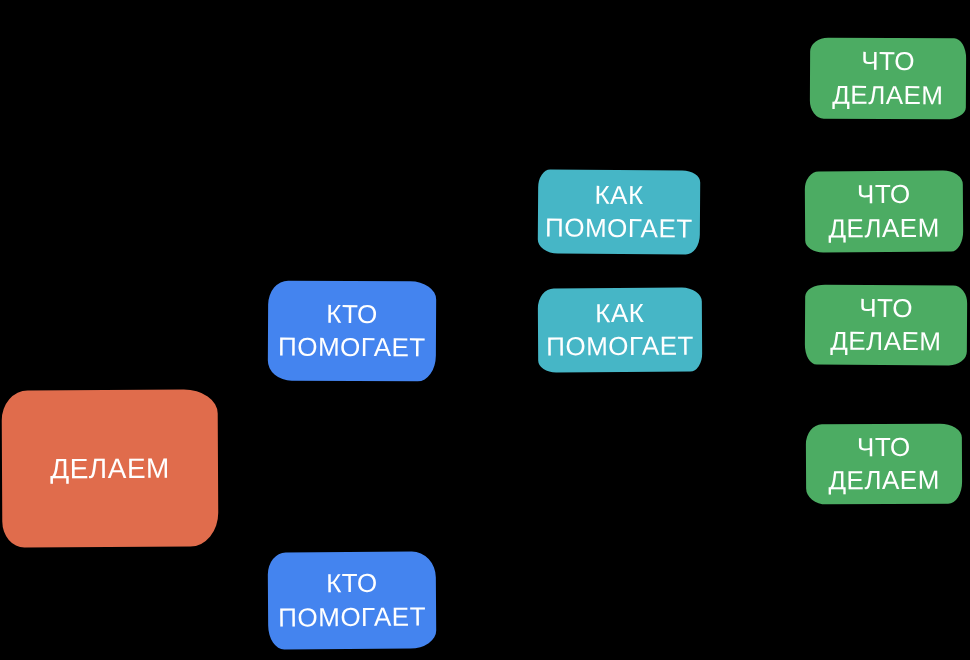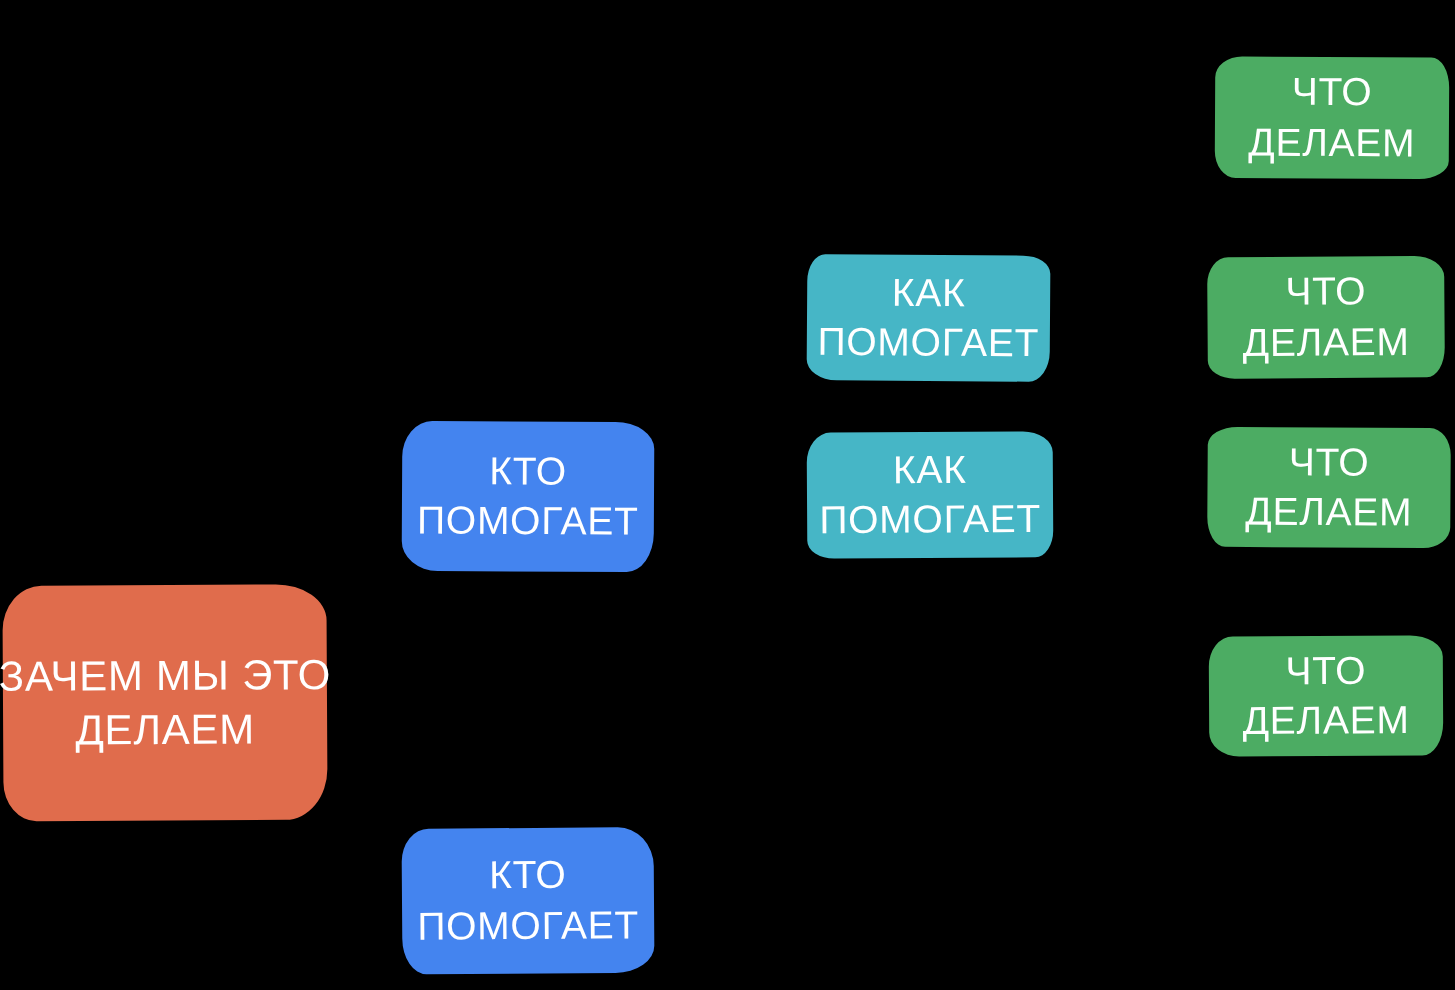--- a/index.html
+++ b/index.html
@@ -50,21 +50,20 @@
         border-radius: 20px 14px 18px 12px / 12px 18px 14px 20px; transform: rotate(0.35deg); }
   .n9 { left: 806px; top: 424px; width: 156px; height: 80px;
         border-radius: 16px 22px 14px 20px / 20px 14px 22px 16px; transform: rotate(-0.3deg); }
 </style>
 </head>
 <body>
 
 <div class="canvas">
 
   <div class="node n1" style="background-color: rgb(224, 108, 76);">
-    <span>ЗАЧЕМ МЫ ЭТО</span>
     <span>ДЕЛАЕМ</span>
   </div>
 
   <div class="node n2" style="background-color: rgb(68, 132, 239);">
     <span>КТО</span>
     <span>ПОМОГАЕТ</span>
   </div>
 
   <div class="node n3" style="background-color: rgb(68, 132, 239);">
     <span>КТО</span>

